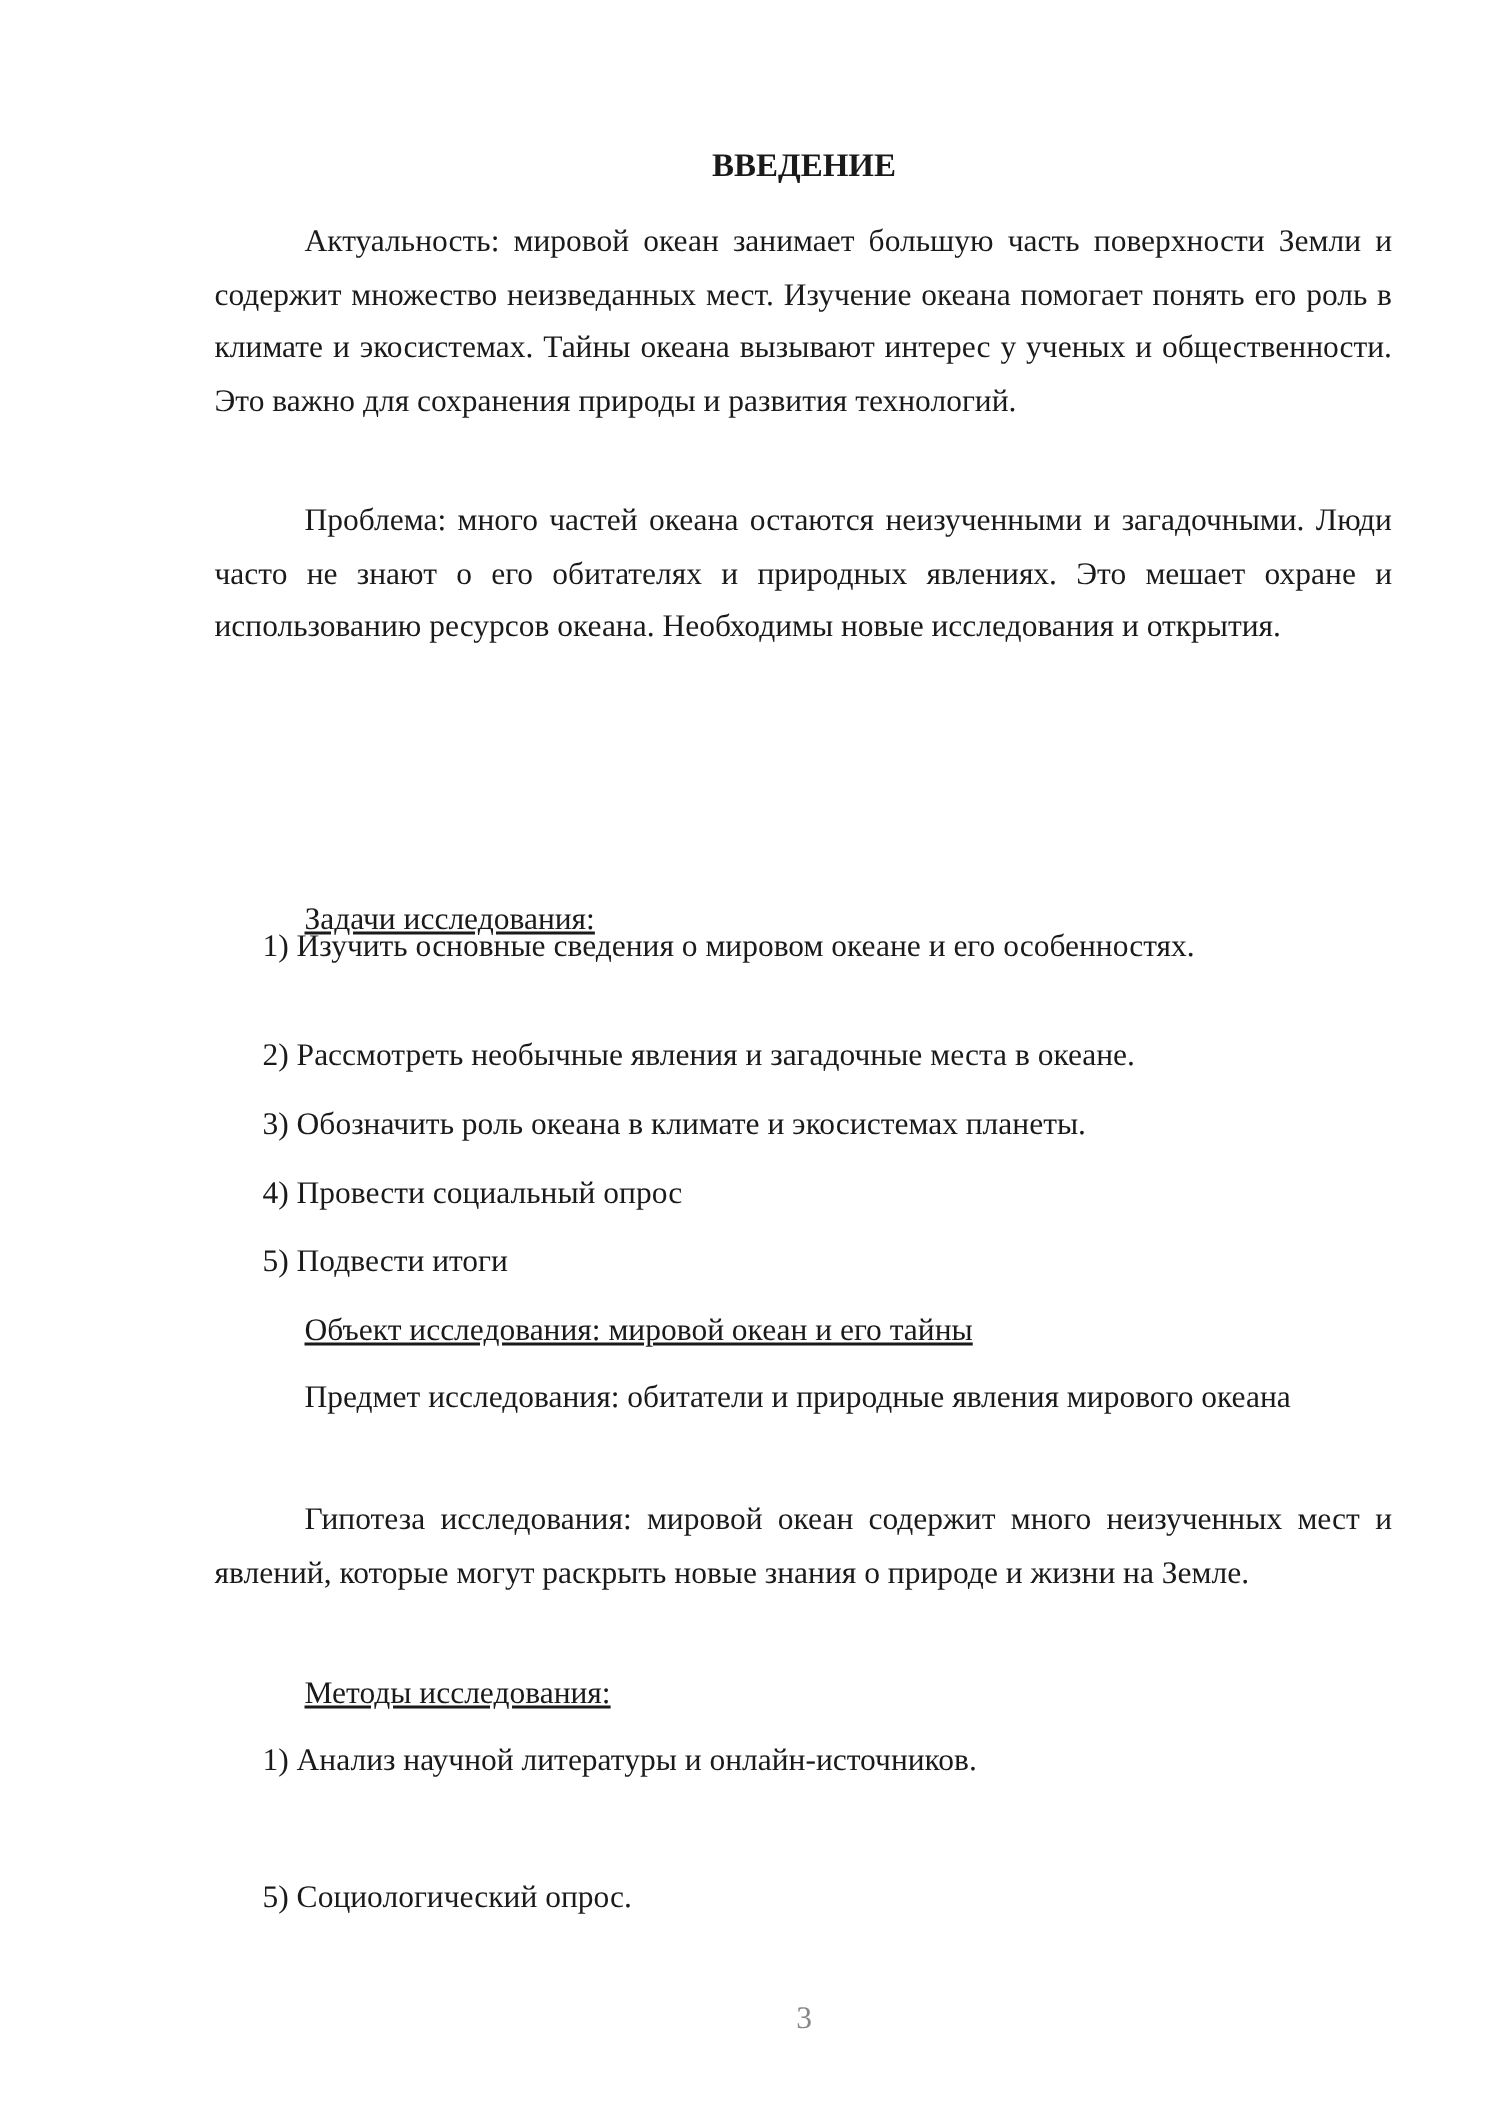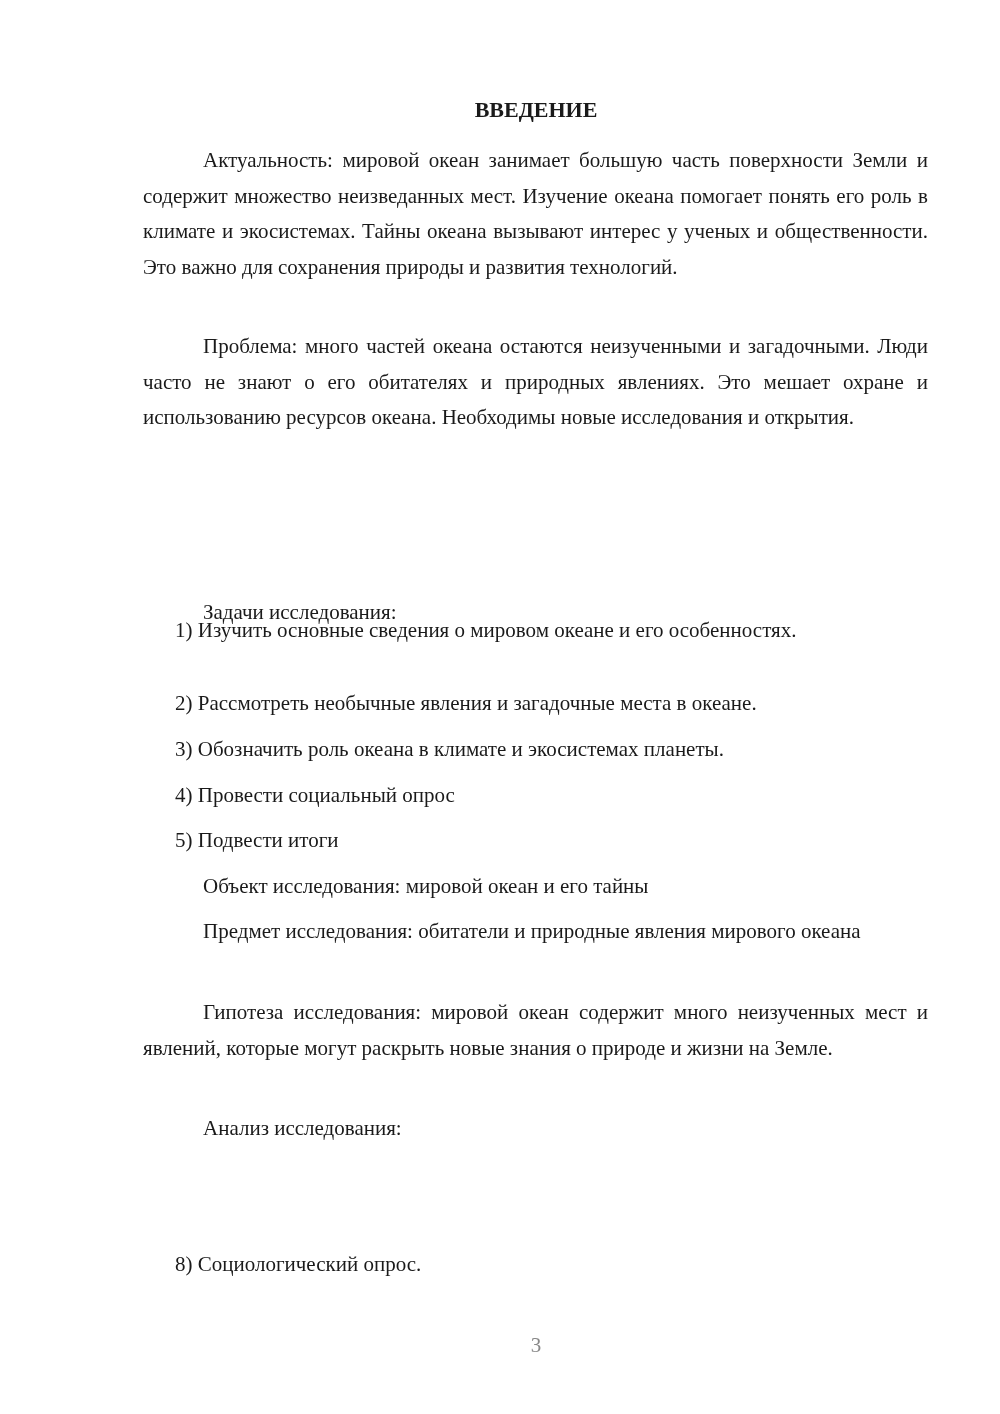--- a/index.html
+++ b/index.html
@@ -4,21 +4,21 @@
 <style>
   html, body { margin: 0; padding: 0; background: #ffffff; }
   body { width: 1000px; height: 1414px; position: relative; overflow: hidden;
          font-family: "Liberation Serif", "DejaVu Serif", serif; color: #1a1a1a; }
   .page { position: absolute; left: 0; top: 0; width: 856px; height: 1414px; }
   .title { position: absolute; left: 0; width: 1072px; top: 96px; text-align: center;
            font-weight: bold; font-size: 22px; line-height: 28px; }
   .para { position: absolute; left: 143px; width: 785px; font-size: 21px;
           line-height: 35.5px; text-align: justify; text-indent: 60px; margin: 0; }
   .line { position: absolute; font-size: 21px; line-height: 28px; white-space: nowrap; margin: 0; }
-  .indent1 { left: 203px; }
+  .indent1 { left: 203px; text-decoration: underline; }
   .indent2 { left: 175px; }
   .pagenum { position: absolute; left: 0; width: 1072px; top: 1333px; text-align: center;
              font-size: 21px; color: #888888; }
 </style>
 </head>
 <body>
 
 <div class="page">
   <div class="title">ВВЕДЕНИЕ</div>
 
@@ -29,17 +29,18 @@
   <p class="line indent2" style="top:616px;text-align:center;">1) Изучить основные сведения о мировом океане и его особенностях.</p>
   <p class="line indent2" style="top:689px;">2) Рассмотреть необычные явления и загадочные места в океане.</p>
   <p class="line indent2" style="top:735px;">3) Обозначить роль океана в климате и экосистемах планеты.</p>
   <p class="line indent2" style="top:781px;">4) Провести социальный опрос</p>
   <p class="line indent2" style="top:826px;">5) Подвести итоги</p>
 
   <p class="line indent1" style="top:872px;">Объект исследования: мировой океан и его тайны</p>
   <p class="para" style="top:995px;">Гипотеза исследования: мировой океан содержит много неизученных мест и явлений, которые могут раскрыть новые знания о природе и жизни на Земле.</p>
   <p class="para" style="top:914px;">Предмет исследования: обитатели и природные явления мирового океана</p>
 
-  <p class="line indent1" style="top:1114px;">Анализ исследования:</p>
-  <p class="line indent2" style="top:1250px;">8) Социологический опрос.</p>
+  <p class="line indent1" style="top:1114px;">Методы исследования:</p>
+  <p class="line indent2" style="top:1159px;">1) Анализ научной литературы и онлайн-источников.</p>
+  <p class="line indent2" style="top:1250px;">5) Социологический опрос.</p>
 
   <div class="pagenum">3</div>
 </div>
 
 </body></html>

